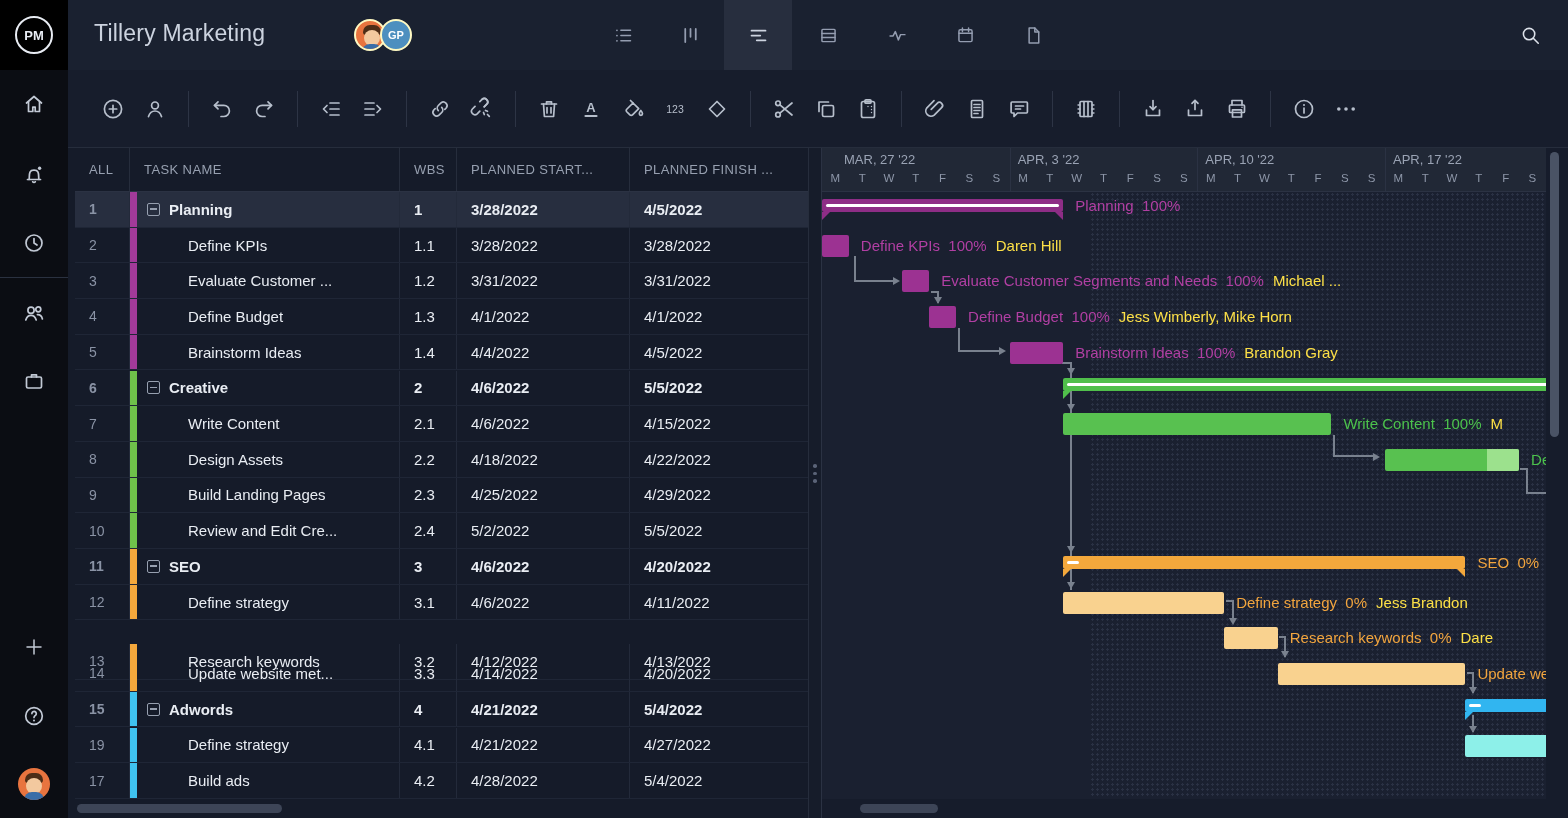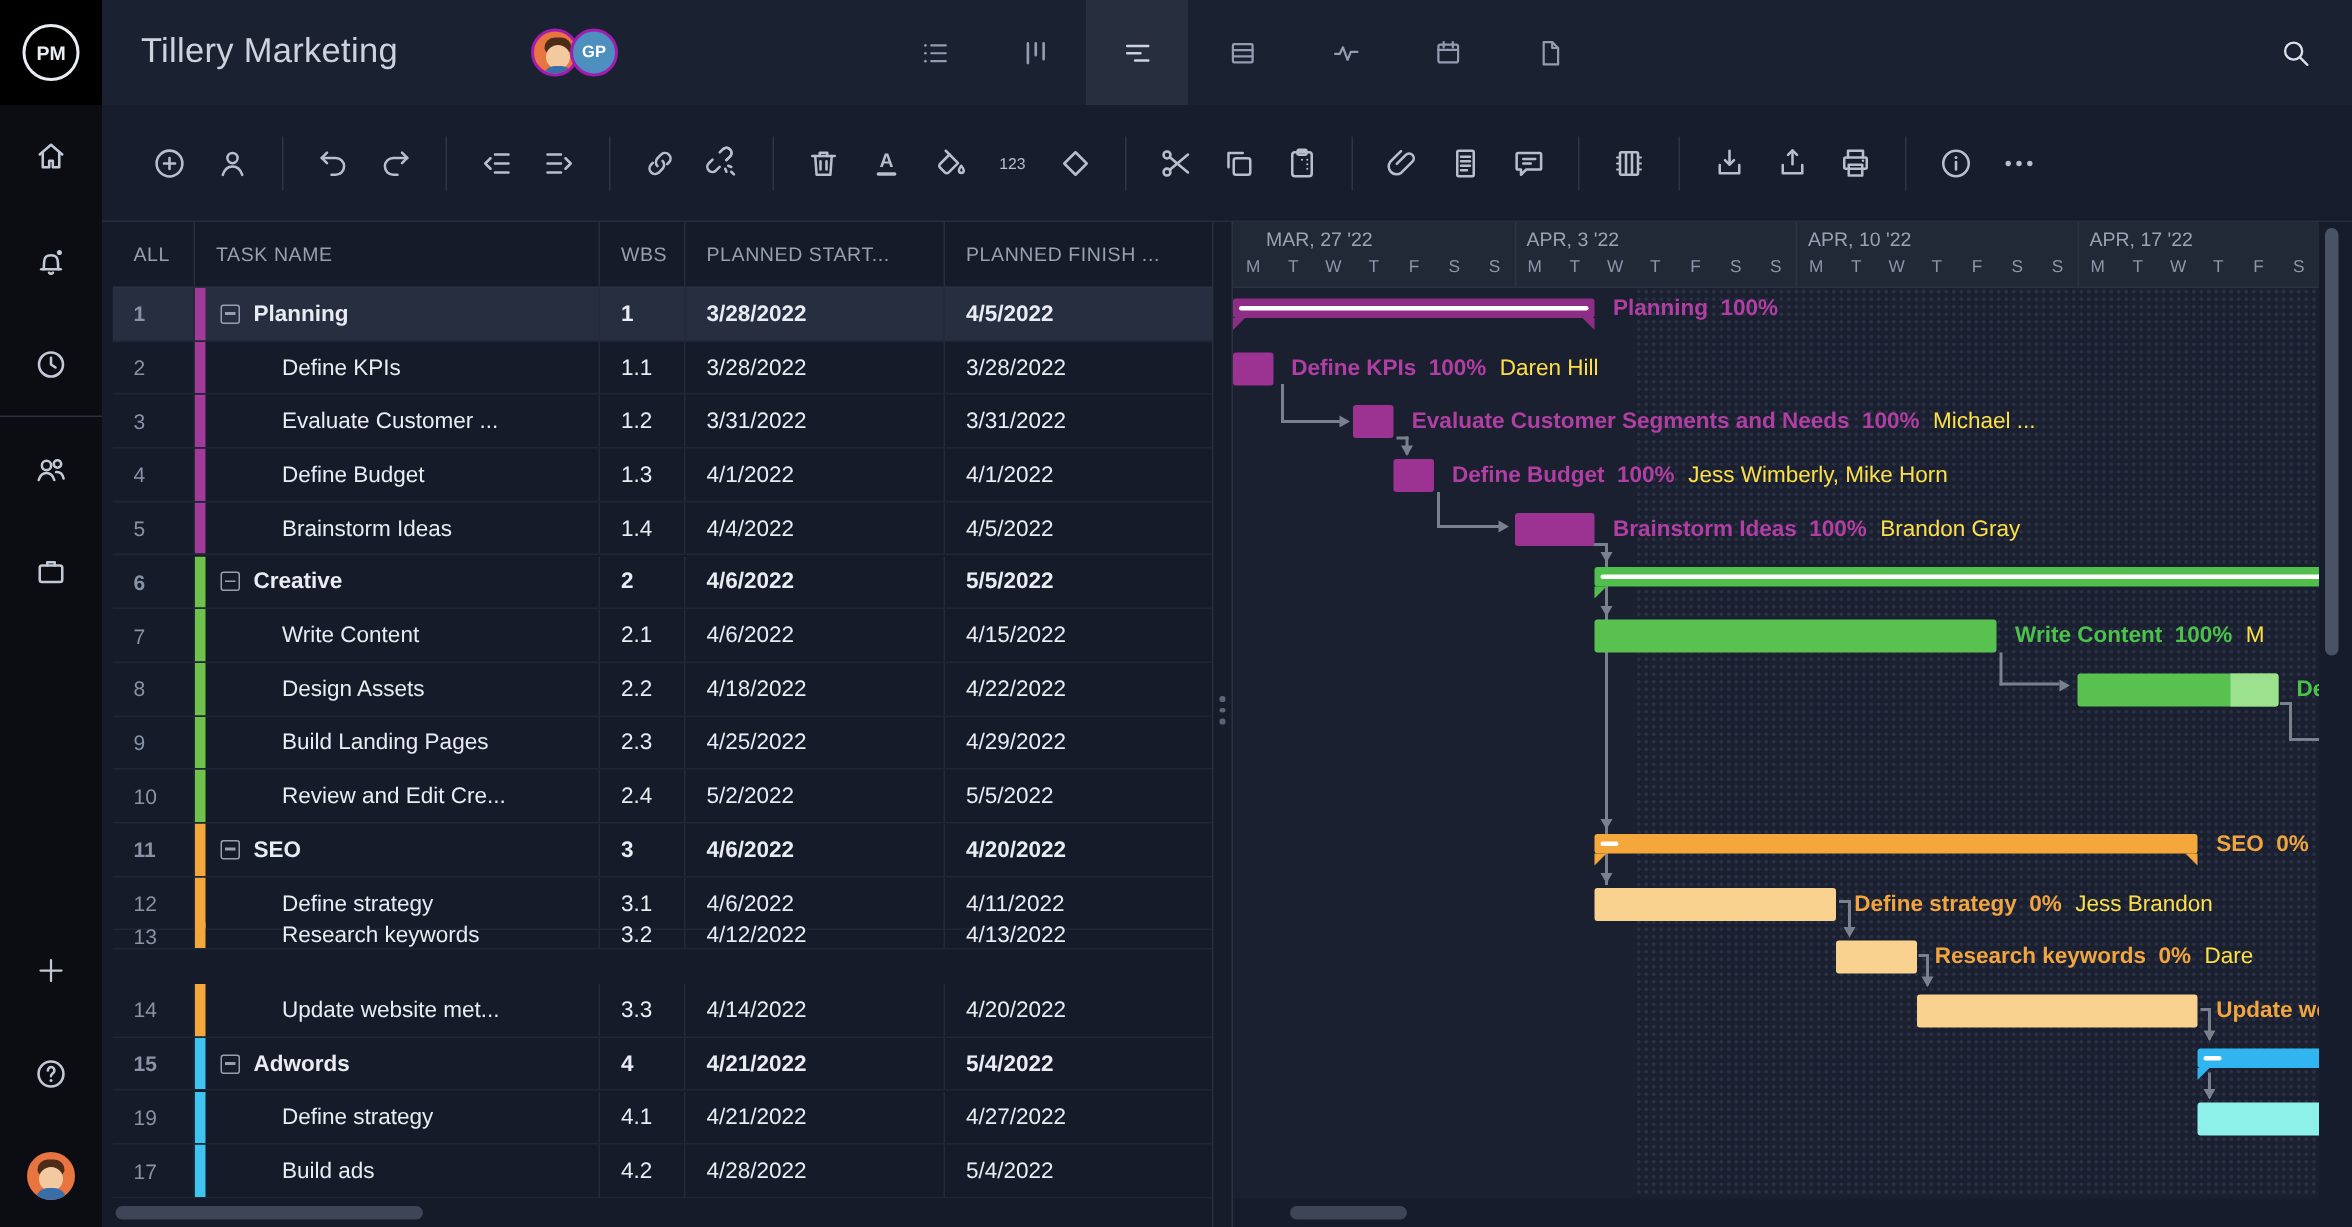--- a/index.html
+++ b/index.html
@@ -18,21 +18,21 @@
   #rail-divider { position:absolute; left:0; top:277px; width:68px; height:1px; background:#2a3140; }
   #rail-avatar { position:absolute; left:18px; top:768px; width:32px; height:32px; border-radius:50%;
     background:#e8743f; overflow:hidden; }
   .face-skin { position:absolute; left:8px; top:10px; width:16px; height:16px; background:#f3c99f; border-radius:50%; }
   .face-hair { position:absolute; left:7px; top:5px; width:18px; height:10px; background:#4d2d17; border-radius:9px 9px 4px 4px; }
   .face-body { position:absolute; left:6px; top:24px; width:20px; height:10px; background:#3a6ea8; border-radius:8px 8px 0 0; }
 
   
   #header { position:absolute; left:68px; top:0; width:1500px; height:70px; background:#1a2130; z-index:10; }
   #project-title { position:absolute; left:26px; top:20px; font-size:23px; color:#ccd3df; font-weight:500; letter-spacing:.2px; }
-  .hd-avatar { position:absolute; top:19px; width:32px; height:32px; border-radius:50%; border:2px solid #a21caf; }
+  .hd-avatar { position:absolute; top:19px; width:32px; height:32px; border-radius:50%; border:2px solid #fef9c3; }
   #hd-avatar-photo { left:286px; background:#e8743f; overflow:hidden; z-index:1; }
   #hd-avatar-gp { left:312px; background:#4d8fbf; color:#fff; font-size:11px; font-weight:bold;
     display:flex; align-items:center; justify-content:center; z-index:2; }
   .view-tab { position:absolute; top:0; width:68px; height:70px; display:flex; align-items:center; justify-content:center;
     color:#949db0; }
   .view-tab svg { width:21px; height:21px; }
   .view-tab.active { background:#272e3e; color:#cdd4e0; }
   #search-btn { position:absolute; left:1451px; top:24px; width:24px; height:24px; color:#dde2ea; }
   #search-btn svg { width:22px; height:22px; }
 
@@ -82,21 +82,21 @@
   .g-day { position:absolute; top:24px; width:26.81px; text-align:center; font-size:11.5px; color:#8d96a8; }
   #g-dots { position:absolute; left:268px; top:44px; width:456px; height:606px; z-index:0;
     background-image:radial-gradient(circle, #2a3144 1px, transparent 1.3px); background-size:5px 5px; }
   .g-bar { position:absolute; height:22px; border-radius:2px; z-index:2; }
   .g-bar .light-seg { position:absolute; right:0; top:0; height:100%; border-radius:0 2px 2px 0; }
   .g-sum { position:absolute; height:13px; border-radius:2px; z-index:2; }
   .g-sum .stripe { position:absolute; left:4px; right:4px; top:5px; height:3px; background:#fff; border-radius:2px; }
   .g-sum .dash { position:absolute; left:4px; top:5px; width:12px; height:3px; background:#fff; border-radius:2px; }
   .g-tail { position:absolute; width:0; height:0; border-style:solid; z-index:2; }
   .g-label { position:absolute; white-space:nowrap; font-size:15px; line-height:20px; z-index:3; }
-  .g-label .nm { font-weight:bold; }
+  .g-label .nm { font-weight:normal; }
   .g-label .as { font-weight:normal; color:#fde047; margin-left:9px; }
   .conn { position:absolute; background:#79818e; z-index:1; }
   .arrow-d { position:absolute; width:0; height:0; border-left:4.5px solid transparent; border-right:4.5px solid transparent;
     border-top:7px solid #79818e; z-index:1; }
   .arrow-r { position:absolute; width:0; height:0; border-top:4.5px solid transparent; border-bottom:4.5px solid transparent;
     border-left:7px solid #79818e; z-index:1; }
   #g-right-strip { position:absolute; left:724px; top:0; width:22px; height:670px; background:#161c2b; z-index:5; }
   #g-vscroll-thumb { position:absolute; left:728px; top:4px; width:9px; height:285px; border-radius:5px; background:#4a5365; z-index:7; }
   #g-bottom-strip { position:absolute; left:0; top:651px; width:746px; height:19px; background:#161c2b; z-index:6; }
   #g-hscroll-thumb { position:absolute; left:38px; top:5px; width:78px; height:9px; border-radius:5px; background:#3d4557; z-index:7; }
@@ -592,21 +592,21 @@
           <div class="t-row" style="top: 436.7px;">
             <div class="c-num">12</div>
             <div class="c-task">
               <span class="strip" style="background:#f4a83c"></span>
               <span class="task-label child-indent">Define strategy</span>
             </div>
             <div class="c-wbs" style="">3.1</div>
             <div class="c-start" style="">4/6/2022</div>
             <div class="c-finish" style="">4/11/2022</div>
           </div>
-          <div class="t-row" style="top: 449px; align-items: flex-end;">
+          <div class="t-row" style="top: 496px;">
             <div class="c-num">13</div>
             <div class="c-task">
               <span class="strip" style="background:#f4a83c"></span>
               <span class="task-label child-indent">Research keywords</span>
             </div>
             <div class="c-wbs" style="">3.2</div>
             <div class="c-start" style="">4/12/2022</div>
             <div class="c-finish" style="">4/13/2022</div>
           </div>
           <div class="t-row" style="top: 508.1px;">

